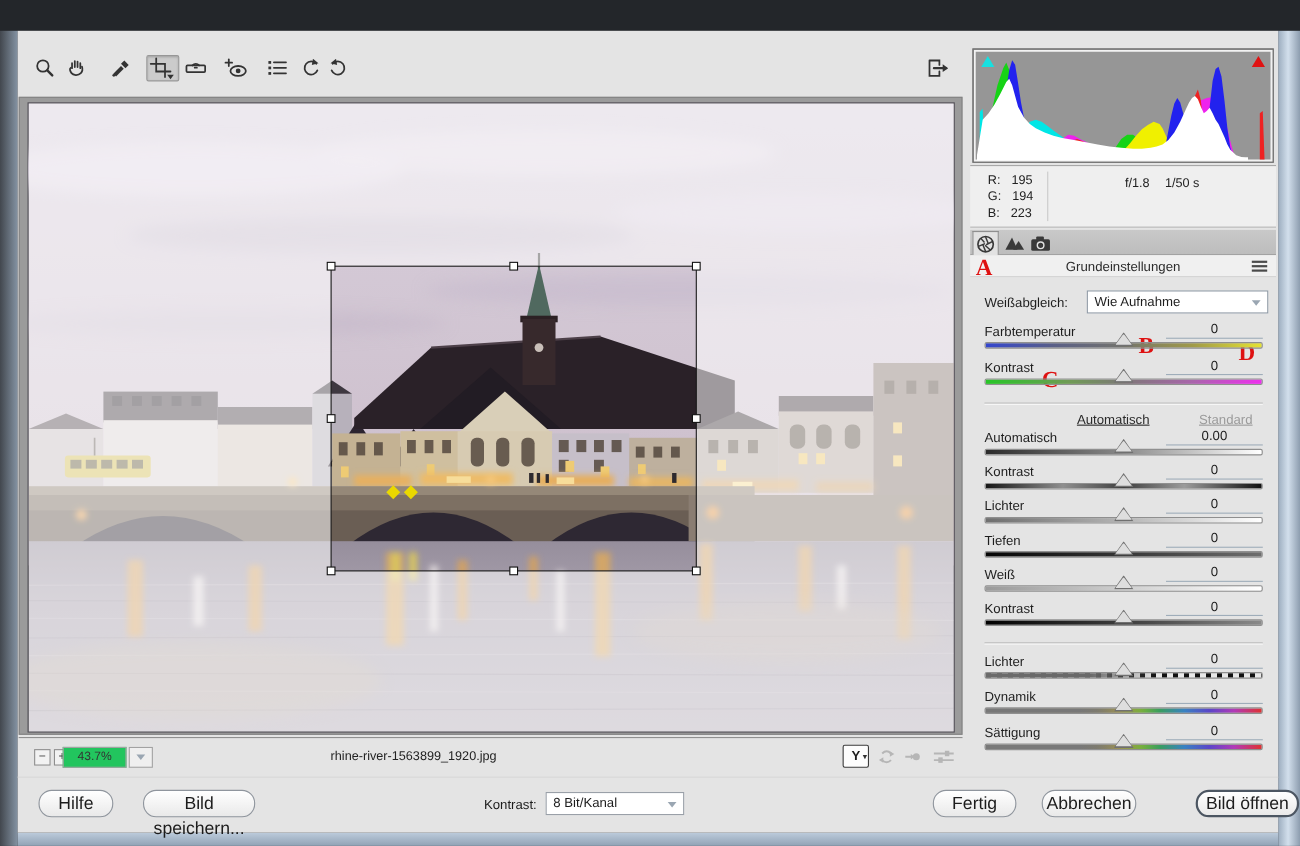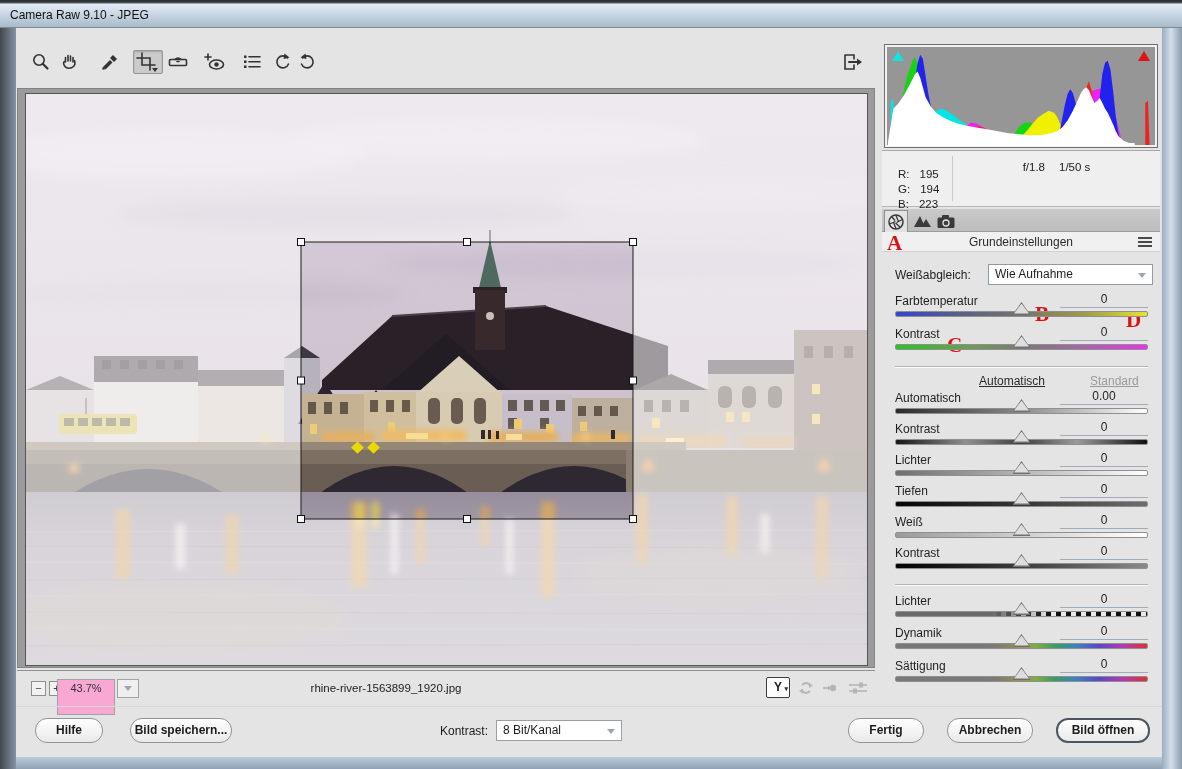--- a/index.html
+++ b/index.html
@@ -28,38 +28,38 @@
   
   .imagearea { position:absolute; left:1px; top:60px; width:858px; height:580px;
     background:#9b9b9b; border:1px solid #838383; }
   .photo { position:absolute; left:7px; top:4px; width:843px; height:573px; border:1px solid #55525a; }
   .photo svg { width:100%; height:100%; display:block; }
 
   
   .statusstrip { position:absolute; left:1px; top:642px; width:858px; height:36px; border-top:1px solid #909090; }
   .sqbtn { position:absolute; top:10px; width:15px; height:15px; background:#f2f2f2; border:1px solid #8e8e8e;
     text-align:center; line-height:13px; font-size:11px; color:#444; }
-  .zoombox { position:absolute; left:40px; top:8px; width:58px; height:36px; background:#f9a8d4;
+  .zoombox { position:absolute; left:40px; top:8px; width:58px; height:19px; background:#22c55e;
     border:1px solid #a2a2a2; text-align:center; line-height:17px; font-size:11px; color:#333; }
   .zoomchev { position:absolute; left:100px; top:8px; width:22px; height:19px; background:#efefef;
     border:1px solid #a2a2a2; display:flex; align-items:center; justify-content:center; }
-  .filename { position:absolute; left:244px; top:11px; width:250px; text-align:center; font-size:11.5px; color:#222; }
+  .filename { position:absolute; left:234px; top:11px; width:250px; text-align:center; font-size:11.5px; color:#222; }
   .ybtn { position:absolute; left:749px; top:6px; width:24px; height:21px; background:#fdfdfd;
     border:1px solid #3c3c3c; border-radius:2px; font-weight:bold; font-size:12px; text-align:center; line-height:19px; }
   .ybtn .dd { position:absolute; right:1px; bottom:-1px; font-size:7px; color:#333; }
   .miniicon { position:absolute; top:7px; width:20px; height:19px; display:flex; align-items:center; justify-content:center; }
 
   
   .hist { position:absolute; left:868px; top:16px; width:274px; height:104px;
     background:#969696; border:1px solid #6e6e6e; box-shadow:inset 0 0 0 2px #f2f2f2; }
   .hist svg.histsvg { position:absolute; inset:3px; width:268px; height:98px; }
   .clip { position:absolute; top:4px; width:16px; height:13px; }
   .infobox { position:absolute; left:866px; top:122px; width:278px; height:57px; background:#efefef;
     border-top:1px solid #a8a8a8; border-bottom:1px solid #b5b5b5; }
-  .rgbcol { position:absolute; left:16px; top:16px; width:52px; line-height:15px; font-size:11.5px; color:#222; }
+  .rgbcol { position:absolute; left:16px; top:6px; width:52px; line-height:15px; font-size:11.5px; color:#222; }
   .rgbrow span.v { display:inline-block; width:26px; text-align:right; }
   .infodiv { position:absolute; left:70px; top:5px; bottom:5px; width:1px; background:#c9c9c9; }
   .exifcol { position:absolute; left:71px; right:0; top:6px; text-align:center; font-size:11.5px; line-height:21px; color:#222; }
   .exifcol b { font-weight:normal; padding:0 7px; }
   .tabstrip { position:absolute; left:866px; top:181px; width:278px; height:23px;
     background:linear-gradient(#c9c9c9,#bdbdbd); border-bottom:1px solid #9c9c9c; }
   .tab { position:absolute; top:1px; width:24px; height:22px; display:flex; align-items:center; justify-content:center; }
   .tab.selected { background:#e2e2e2; border:1px solid #8f8f8f; border-bottom:none; }
   .panelheader { position:absolute; left:866px; top:204px; width:278px; height:20px; background:#f0f0f0;
     border-bottom:1px solid #d2d2d2; text-align:center; line-height:20px; font-size:12px; color:#2c2c2c; }
@@ -94,33 +94,30 @@
   .track-vibrance, .track-saturation { background:linear-gradient(90deg,#787878 0%,#787878 34%,rgba(120,120,120,0) 58%),
     linear-gradient(90deg,#787878 0%,#8c8358 40%,#b3a239 48%,#7bb339 56%,#3a9e5e 63%,#3982c2 72%,#5b46c9 81%,#b13ab8 90%,#e03131 100%); }
 
   .sep { position:absolute; left:879px; width:253px; height:2px; border-top:1px solid #b4b4b4; border-bottom:1px solid #fafafa; }
   .autolink { position:absolute; top:346px; font-size:12px; text-decoration:underline; }
   .annot { position:absolute; font-family:"Liberation Serif", serif; font-weight:bold; font-size:21px; color:#de1111; }
 
   
   .footer { position:absolute; left:0; top:678px; width:1146px; height:51px; border-top:1px solid #d8d8d8; }
   .pill { position:absolute; top:11px; height:25px; border:1px solid #8f959d; border-radius:12px;
-    background:linear-gradient(#ffffff,#e9e9e9); text-align:center; line-height:23px; font-size:12px; color:#1c1c1c;font-weight:bold; }
-  .pill.default { border:2px solid #4c5662; line-height:21px; }
+    background:linear-gradient(#ffffff,#e9e9e9); text-align:center; line-height:23px; font-size:16px; color:#1c1c1c; }
+  .pill.default { border:2px solid #4c5662; line-height:21px;margin-left:31px; }
   .depthlabel { position:absolute; left:380px; top:17px; width:92px; text-align:right; font-size:12px; }
   .depthselect { position:absolute; left:480px; top:13px; width:126px; height:21px; background:#fff;
     border:1px solid #9aa0a8; font-size:12px; line-height:19px; padding-left:6px; }
 </style>
 </head>
 <body>
 
 <div class="window">
-  <div class="titlebar">
-    <span class="title">Camera Raw 9.10 - JPEG</span>
-  </div>
   <div class="frame-left"></div>
   <div class="frame-right"></div>
   <div class="frame-bottom"></div>
 
   <div class="content">
 
     <div class="toolbtn" style="left:12px">
       <svg width="22" height="22">
           <g class="tglyph">
             <circle cx="9" cy="9" r="5.2"></circle>

